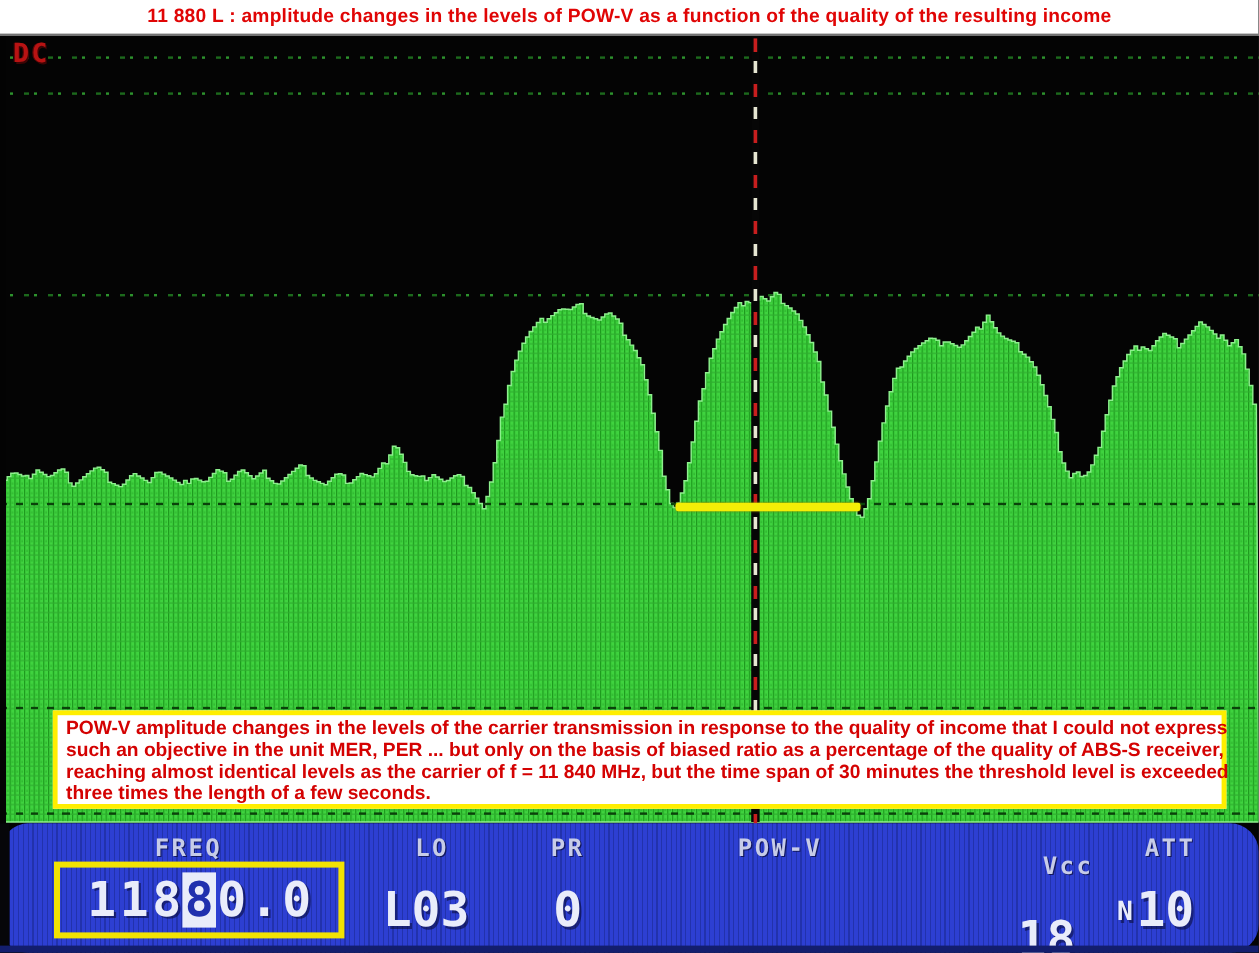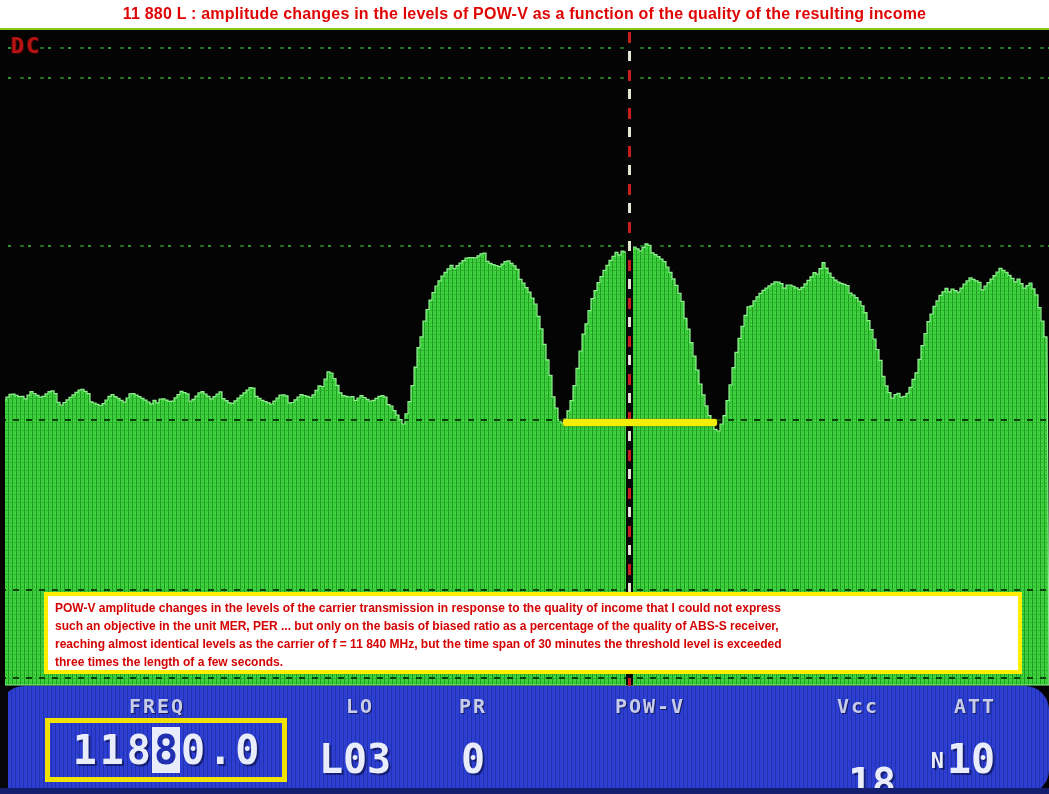--- a/index.html
+++ b/index.html
@@ -3,21 +3,21 @@
 <meta charset="utf-8">
 <style>
   html,body{margin:0;padding:0;background:#222;}
   .root{
     position:relative;width:1049px;height:794px;overflow:hidden;
     background:#040404;font-family:"Liberation Sans",sans-serif;
   }
   
   .titlebar{
     position:absolute;left:0;top:0;width:1049px;height:28px;background:#ffffff;
-    border-bottom:2px solid #84cc16;box-sizing:content-box;
+    border-bottom:2px solid #737373;box-sizing:content-box;
     display:flex;align-items:center;justify-content:center;
   }
   .titlebar span{
     color:#e00505;font-weight:bold;font-size:16px;letter-spacing:.2px;
     font-family:"Liberation Sans",sans-serif;
   }
   
   .dc{
     position:absolute;left:11px;top:33px;z-index:6;
     font:bold 22px "DejaVu Sans Mono",monospace;color:#b81313;
@@ -33,21 +33,21 @@
     position:absolute;left:2px;top:2px;width:3px;height:100%;
     background:repeating-linear-gradient(180deg,#c81e1e 0 11px,transparent 11px 19px,#e6e6d2 19px 29px,transparent 29px 38px);
   }
   .yellow-line{position:absolute;height:7px;background:#f4ee06;border-radius:2px;z-index:8;box-shadow:0 0 2px #880;}
   
   .annotation{
     position:absolute;left:44px;top:592px;width:978px;height:82px;box-sizing:border-box;
     background:#ffffff;border:4px solid #ffee00;padding:3px 7px 0 7px;z-index:9;
   }
   .annotation div{
-    color:#d40202;font-weight:bold;font-size:12px;line-height:18px;white-space:nowrap;
+    color:#d40202;font-weight:bold;font-size:16px;line-height:18px;white-space:nowrap;
     font-family:"Liberation Sans",sans-serif;
   }
   
   .statusbar{
     position:absolute;left:0;top:686px;width:1049px;height:108px;z-index:10;
     background:repeating-linear-gradient(90deg,#2d3fd2 0 3px,#2232ac 3px 4px);
     border-radius:24px;
   }
   .statusbar .bottom-edge{position:absolute;left:0;bottom:0;width:100%;height:6px;background:#131e6e;}
   .statusbar .left-col{position:absolute;left:0;top:0;width:8px;height:100%;background:#060609;}
@@ -131,21 +131,21 @@
     </div>
 
     <div class="sb-label" style="left:310px;width:100px;">LO</div>
     <div class="sb-value" style="left:300px;width:110px;">L03</div>
 
     <div class="sb-label" style="left:425px;width:96px;">PR</div>
     <div class="sb-value" style="left:425px;width:96px;">0</div>
 
     <div class="sb-label" style="left:550px;width:200px;">POW-V</div>
 
-    <div class="sb-label" style="left:768px;width:180px;">Vcc</div>
+    <div class="sb-label" style="left:800px;width:180px;margin-top:15px;">Vcc</div>
     <div class="sb-value" style="left:782px;width:180px;margin-top:24px;">18</div>
 
     <div class="sb-label" style="left:890px;width:170px;">ATT</div>
     <div class="sb-value" style="left:878px;width:170px;"><span class="sb-small">N</span><span>10</span></div>
 
     <div class="bottom-edge"></div>
   </div>
 
 </div>
 

